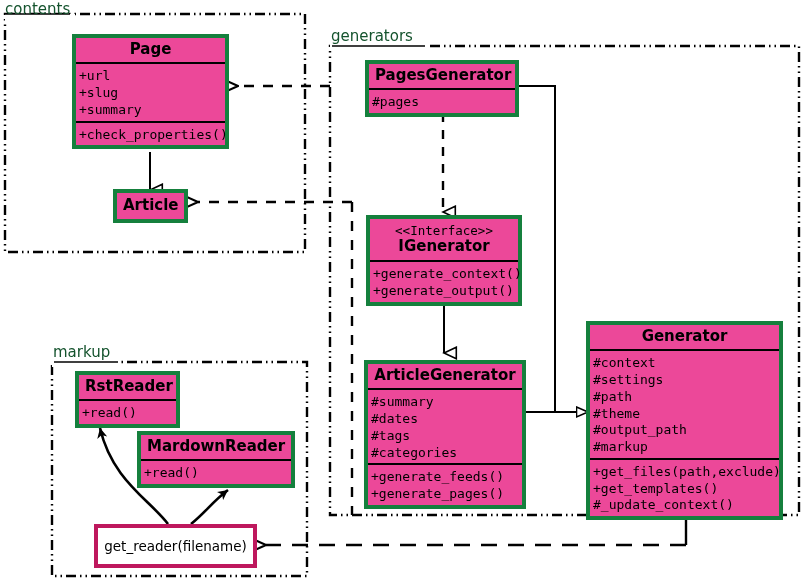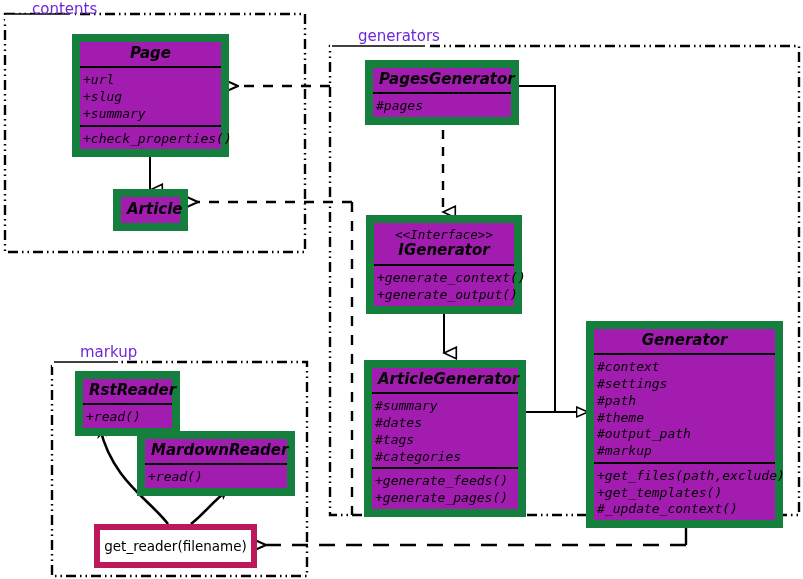--- a/index.html
+++ b/index.html
@@ -22,34 +22,32 @@
     position: absolute;
     left: 0;
     top: 0;
     width: 803px;
     height: 579px;
   }
   .package-label {
     position: absolute;
     font-family: "DejaVu Sans", sans-serif;
     font-size: 15px;
-    color: #6d28d9;
+    color: #14532d;
     white-space: nowrap;
     line-height: 1;
-    margin-left: 27px;
   }
 
   
   .uml-class {
     position: absolute;
     box-sizing: border-box;
-    border: 8px solid #15803d;
-    background: #a21caf;
+    border: 4px solid #15803d;
+    background: #ec4899;
     z-index: 5;
-    font-style: italic;
   }
   .uml-name {
     box-sizing: border-box;
     text-align: center;
     font-family: "DejaVu Sans", sans-serif;
     font-weight: bold;
     font-size: 15px;
     color: #000;
     padding: 3px 6px 4px 6px;
     line-height: 1.15;
@@ -72,21 +70,21 @@
     line-height: 1.29;
     color: #000;
     white-space: nowrap;
   }
   .uml-compartment div {
     white-space: nowrap;
   }
   .plain-box {
     position: absolute;
     box-sizing: border-box;
-    border: 6px solid #be185d;
+    border: 4px solid #be185d;
     background: #fff;
     display: flex;
     align-items: center;
     justify-content: center;
     font-family: "DejaVu Sans", sans-serif;
     font-size: 13.5px;
     color: #000;
     z-index: 5;
     white-space: nowrap;
   }

